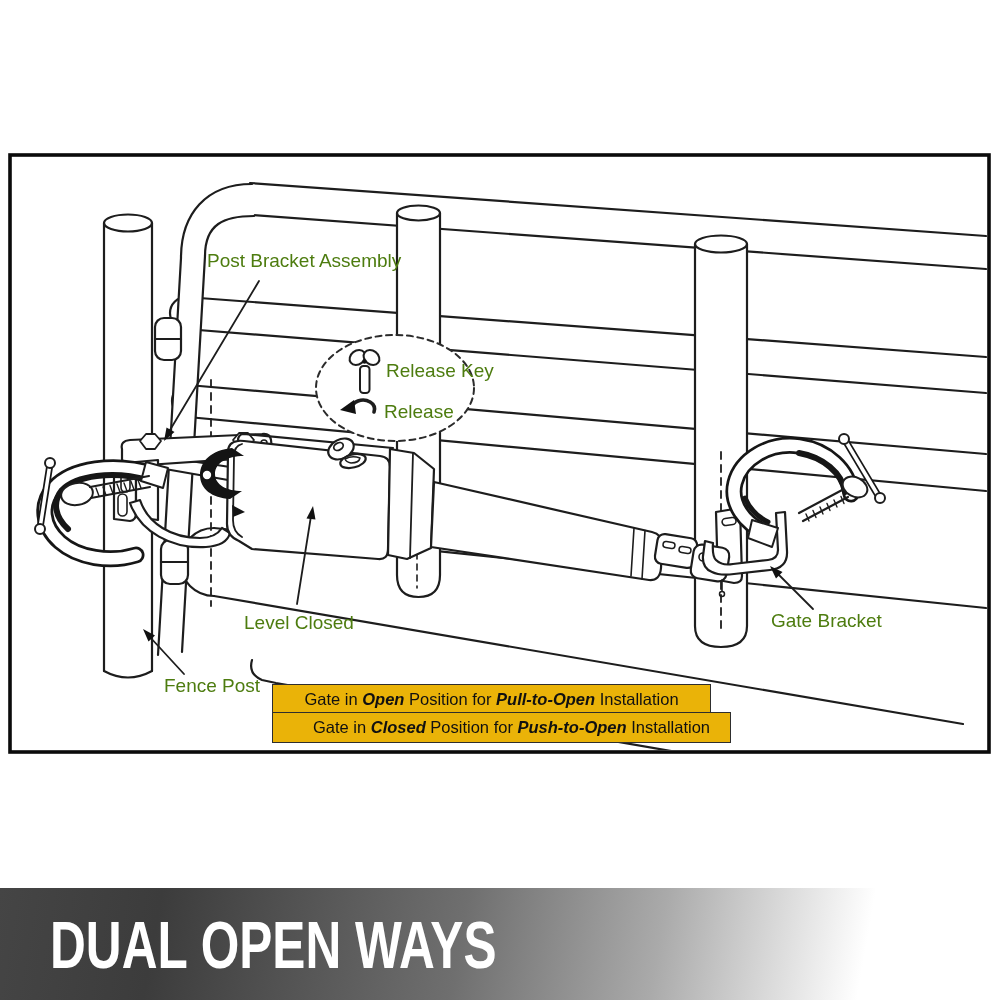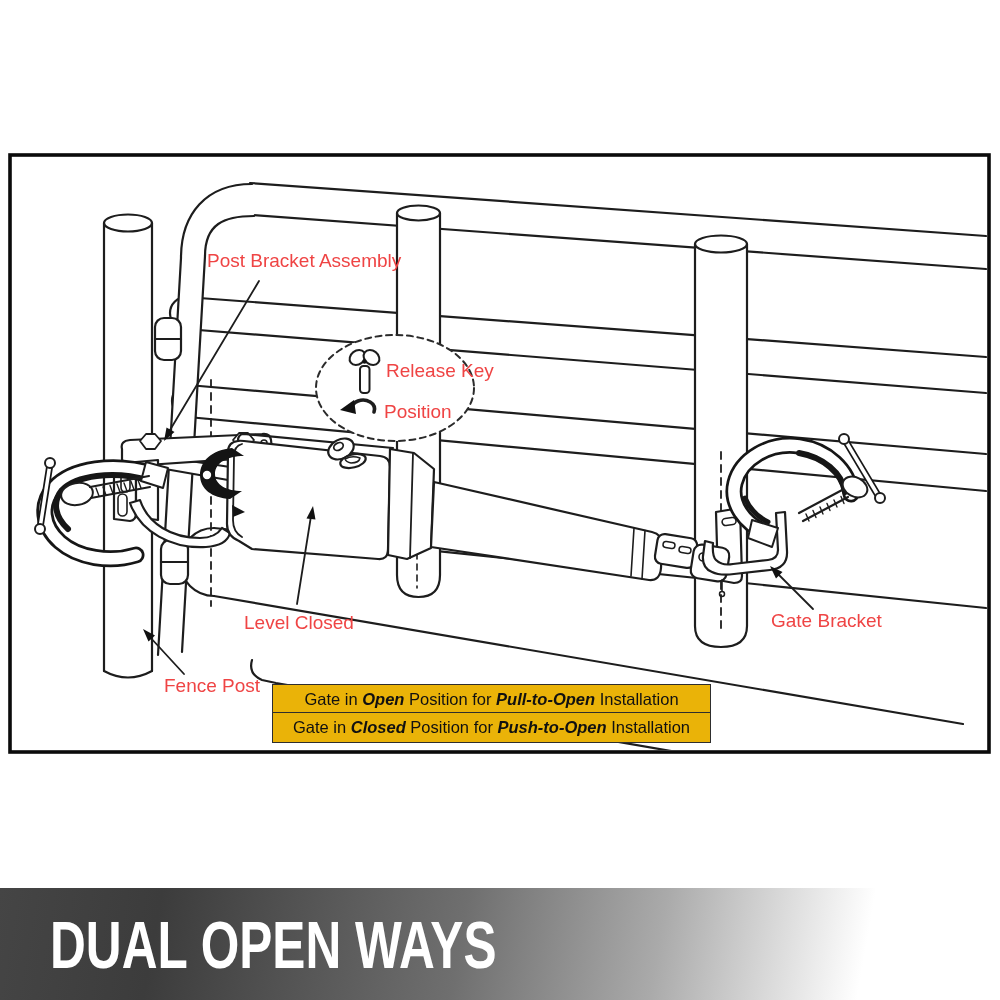--- a/index.html
+++ b/index.html
@@ -1,19 +1,19 @@
 <!DOCTYPE html>
 <html><head>
 <meta charset="utf-8">
 <style>
   html,body{margin:0;padding:0;background:#ffffff;}
   #page{position:relative;width:1000px;height:1000px;background:#ffffff;overflow:hidden;
         font-family:"Liberation Sans", sans-serif;}
   #page svg{position:absolute;left:0;top:0;width:1000px;height:1000px;}
-  .lbl{position:absolute;color:#ef4444;font-size:19px;line-height:20px;white-space:nowrap;}
+  .lbl{position:absolute;color:#4d7c0f;font-size:19px;line-height:20px;white-space:nowrap;}
   .capbox{position:absolute;left:272px;width:437px;height:28px;background:#eab308;
           border:1.6px solid #2e2e2e;display:flex;align-items:center;justify-content:center;
           font-size:16.5px;color:#111;white-space:nowrap;}
   .cap-em{font-weight:bold;font-style:italic;}
   #banner{position:absolute;left:0;top:888px;width:884px;height:112px;
           background:linear-gradient(100deg,#454545 0%,#3c3c3c 18%,#6f6f6f 52%,#aaaaaa 74%,#ffffff 97%);
           display:flex;align-items:center;}
   #banner .title{color:#ffffff;font-size:62px;font-weight:bold;letter-spacing:0px;
           transform:scaleX(0.8) scaleY(1.08);transform-origin:left center;margin-left:50px;}
 </style>
@@ -193,29 +193,29 @@
       <path d="M184,674 L149,636"></path>
       <polygon points="143,629 155,635.5 148.5,641.5" fill="#111111" stroke="none"></polygon>
       <path d="M813,609 L777,573"></path>
       <polygon points="770,566 782.5,572 776,578.5" fill="#111111" stroke="none"></polygon>
     </g>
   </g>
 </svg>
 
 <div class="lbl" style="left:207px;top:251px;">Post Bracket Assembly</div>
 <div class="lbl" style="left:386px;top:361px;">Release Key</div>
-<div class="lbl" style="left:384px;top:402px;">Position</div>
+<div class="lbl" style="left:384px;top:402px;">Release</div>
 <div class="lbl" style="left:244px;top:613px;">Level Closed</div>
 <div class="lbl" style="left:164px;top:676px;">Fence Post</div>
 <div class="lbl" style="left:771px;top:611px;text-align:right;">Gate Bracket</div>
 
 <div class="capbox" style="top:684px;">
   <span><span>Gate in </span><span class="cap-em">Open</span><span> Position for </span><span class="cap-em">Pull-to-Open</span><span> Installation</span></span>
 </div>
-<div class="capbox" style="top:712.4px;height:29px;">
+<div class="capbox" style="top:712.4px;height:29px;padding-left:20px;">
   <span><span>Gate in </span><span class="cap-em">Closed</span><span> Position for </span><span class="cap-em">Push-to-Open</span><span> Installation</span></span>
 </div>
 
 <div id="banner">
   <span class="title">DUAL OPEN WAYS</span>
 </div>
 
 </div>
 
 </body></html>

